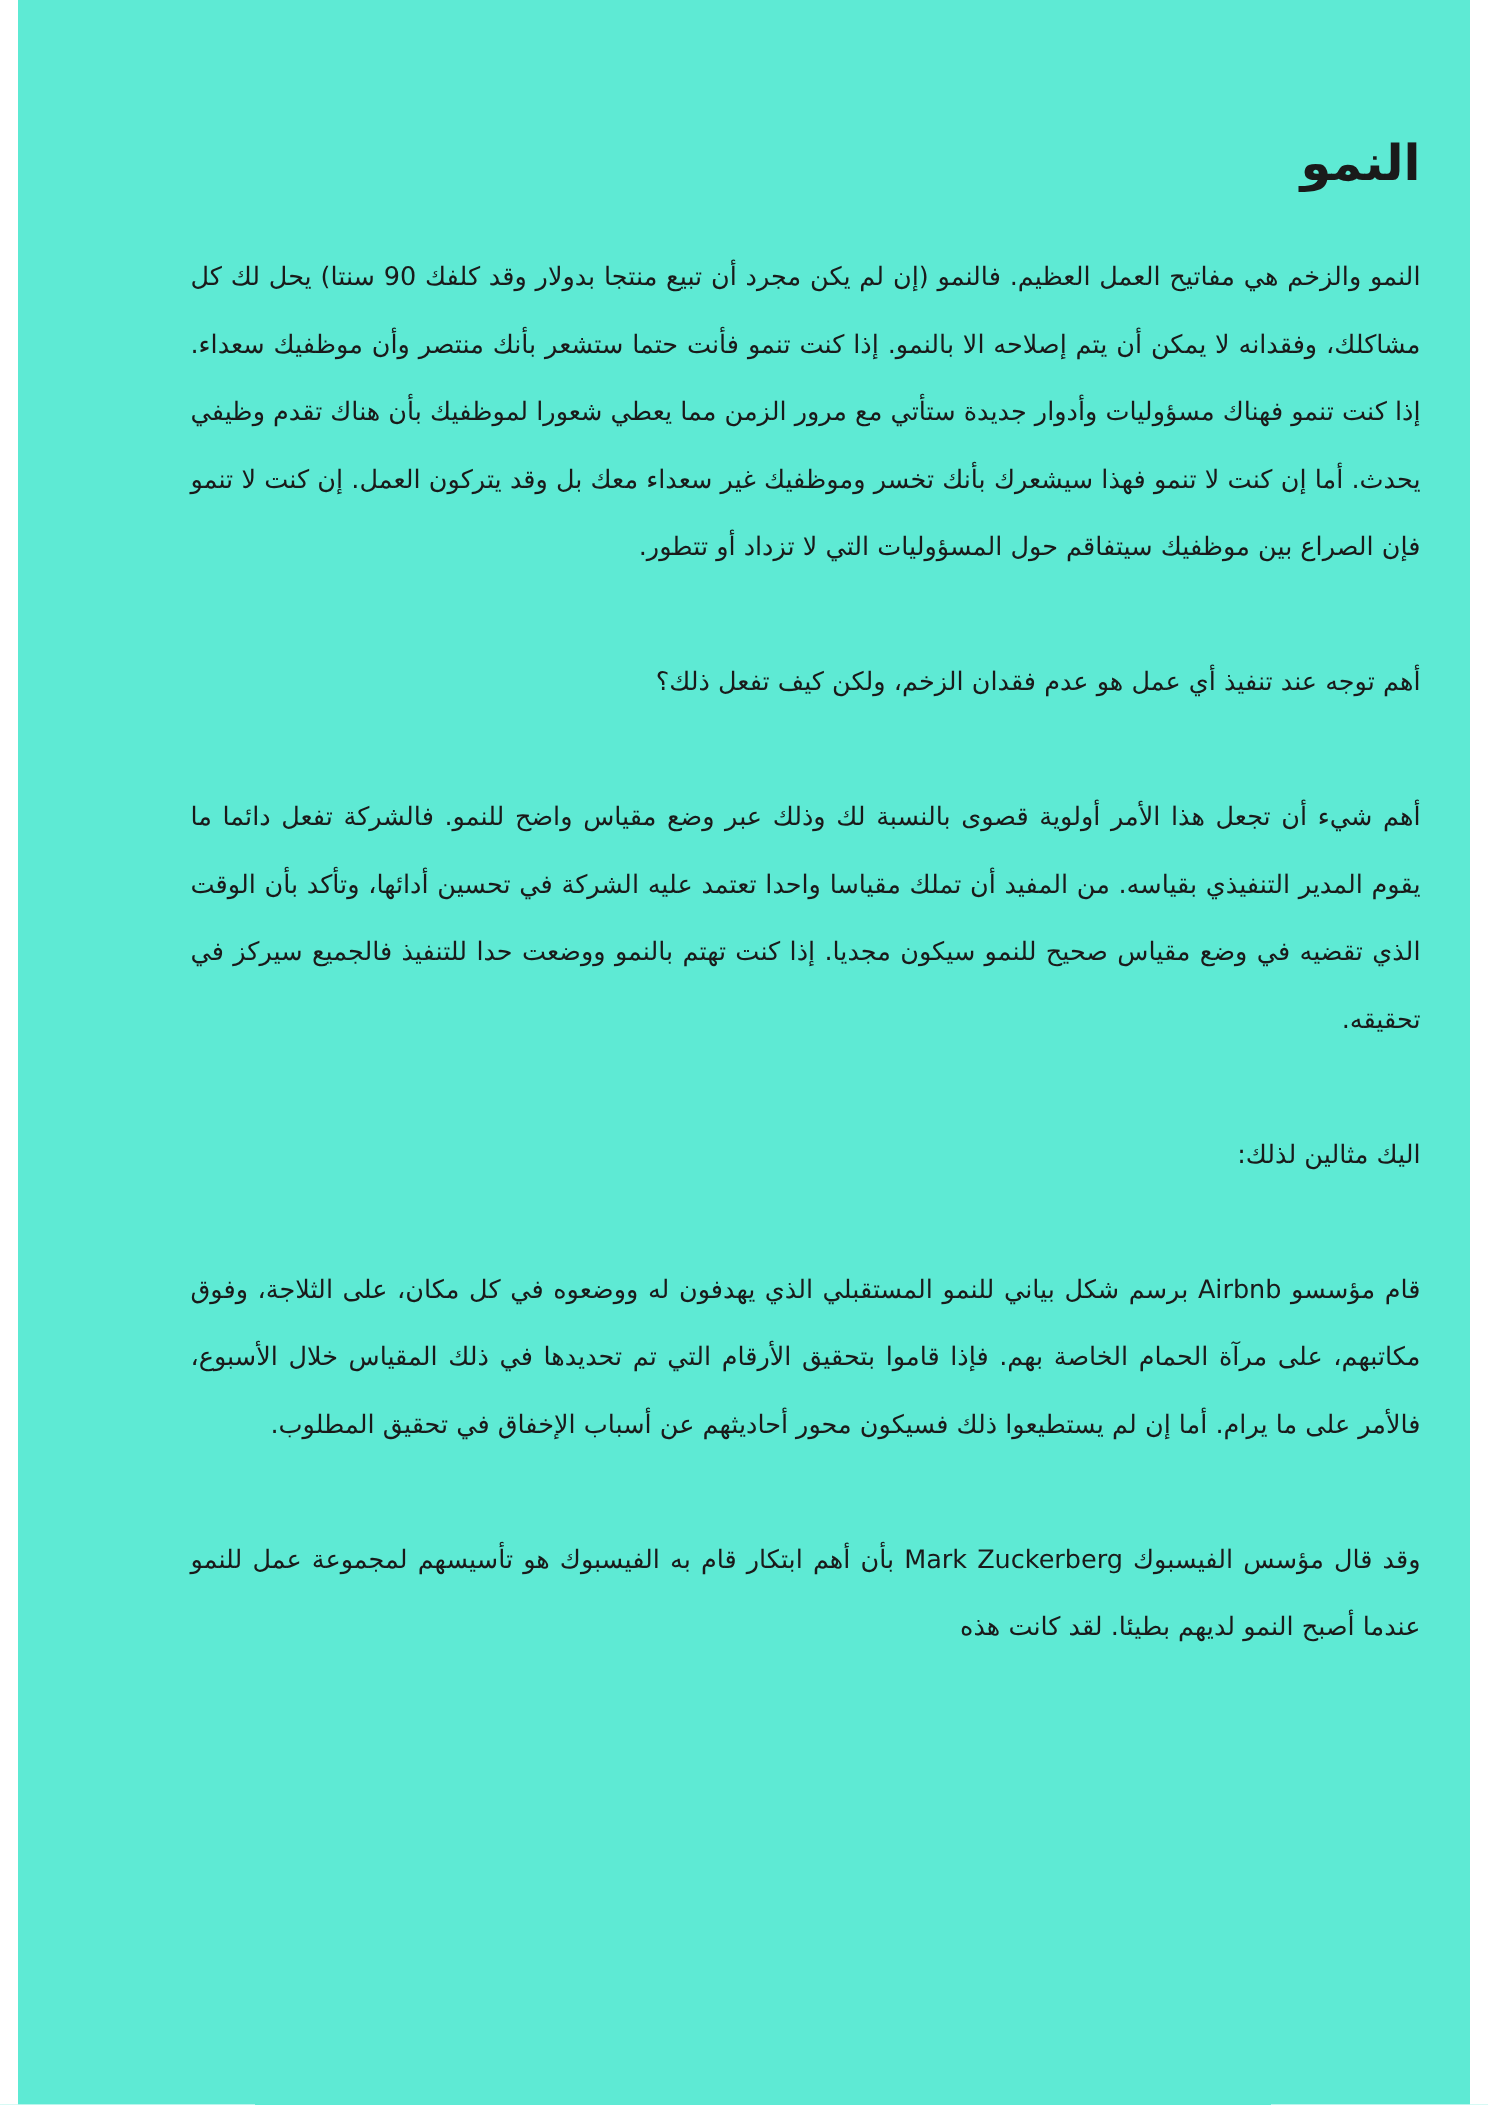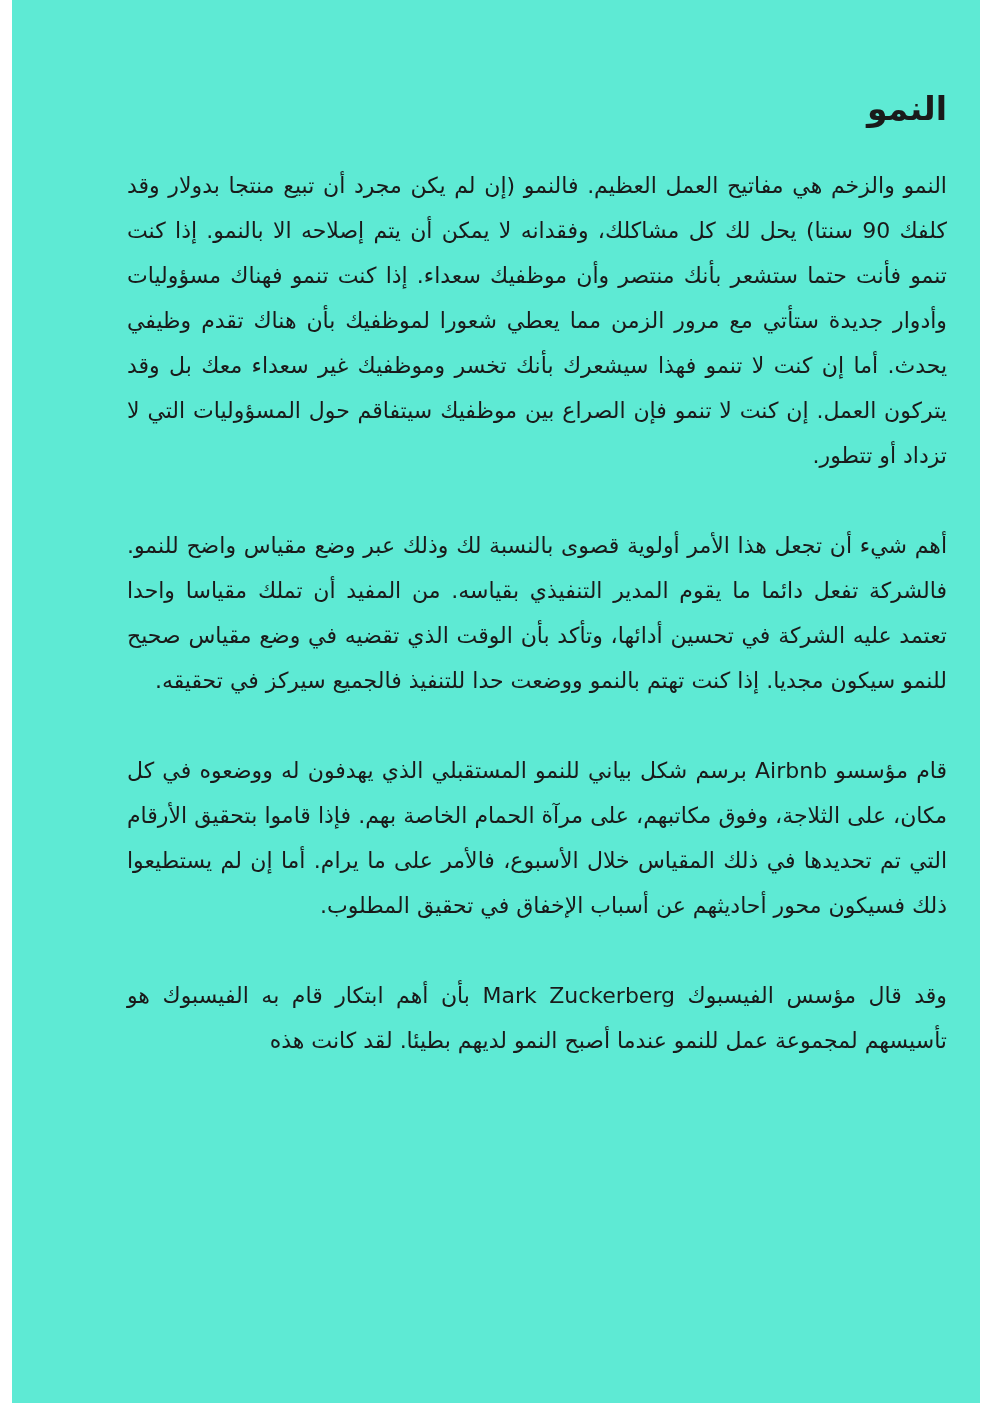--- a/index.html
+++ b/index.html
@@ -31,21 +31,21 @@
   .doc-title {
     font-size: 33px;
     font-weight: 700;
     color: #1a1a1a;
     line-height: 1.25;
     margin: 0 0 34px 0;
     text-align: right;
     letter-spacing: 0;
   }
   .para {
-    font-size: 22px;
+    font-size: 17px;
     font-weight: 400;
     color: #1a1a1a;
     line-height: 45px;
     margin: 0 0 45px 0;
     text-align: justify;
     text-justify: inter-word;
     direction: rtl;
     -webkit-hyphens: none;
     hyphens: none;
   }
@@ -61,22 +61,24 @@
 <body>
 
 <div class="page">
   <div class="content">
 
     <h1 class="doc-title">النمو</h1>
 
     <p class="para">النمو والزخم هي مفاتيح العمل العظيم. فالنمو (إن لم يكن مجرد أن تبيع منتجا بدولار وقد كلفك 90 سنتا) يحل لك كل مشاكلك، وفقدانه لا يمكن أن يتم إصلاحه الا بالنمو. إذا كنت تنمو فأنت حتما ستشعر بأنك منتصر وأن موظفيك سعداء. إذا كنت تنمو فهناك مسؤوليات وأدوار جديدة ستأتي مع مرور الزمن مما يعطي شعورا لموظفيك بأن هناك تقدم وظيفي يحدث. أما إن كنت لا تنمو فهذا سيشعرك بأنك تخسر وموظفيك غير سعداء معك بل وقد يتركون العمل. إن كنت لا تنمو فإن الصراع بين موظفيك سيتفاقم حول المسؤوليات التي لا تزداد أو تتطور.</p>
 
 
+    <p class="para">أهم توجه عند تنفيذ أي عمل هو عدم فقدان الزخم، ولكن كيف تفعل ذلك؟</p>
 
     <p class="para">أهم شيء أن تجعل هذا الأمر أولوية قصوى بالنسبة لك وذلك عبر وضع مقياس واضح للنمو. فالشركة تفعل دائما ما يقوم المدير التنفيذي بقياسه. من المفيد أن تملك مقياسا واحدا تعتمد عليه الشركة في تحسين أدائها، وتأكد بأن الوقت الذي تقضيه في وضع مقياس صحيح للنمو سيكون مجديا. إذا كنت تهتم بالنمو ووضعت حدا للتنفيذ فالجميع سيركز في تحقيقه.</p>
 
+    <p class="para">اليك مثالين لذلك:</p>
 
     <p class="para">قام مؤسسو <span class="ltr">Airbnb</span> برسم شكل بياني للنمو المستقبلي الذي يهدفون له ووضعوه في كل مكان، على الثلاجة، وفوق مكاتبهم، على مرآة الحمام الخاصة بهم. فإذا قاموا بتحقيق الأرقام التي تم تحديدها في ذلك المقياس خلال الأسبوع، فالأمر على ما يرام. أما إن لم يستطيعوا ذلك فسيكون محور أحاديثهم عن أسباب الإخفاق في تحقيق المطلوب.</p>
 
     <p class="para">وقد قال مؤسس الفيسبوك <span class="ltr">Mark Zuckerberg</span> بأن أهم ابتكار قام به الفيسبوك هو تأسيسهم لمجموعة عمل للنمو عندما أصبح النمو لديهم بطيئا. لقد كانت هذه</p>
 
   </div>
 </div>
 
 </body></html>

